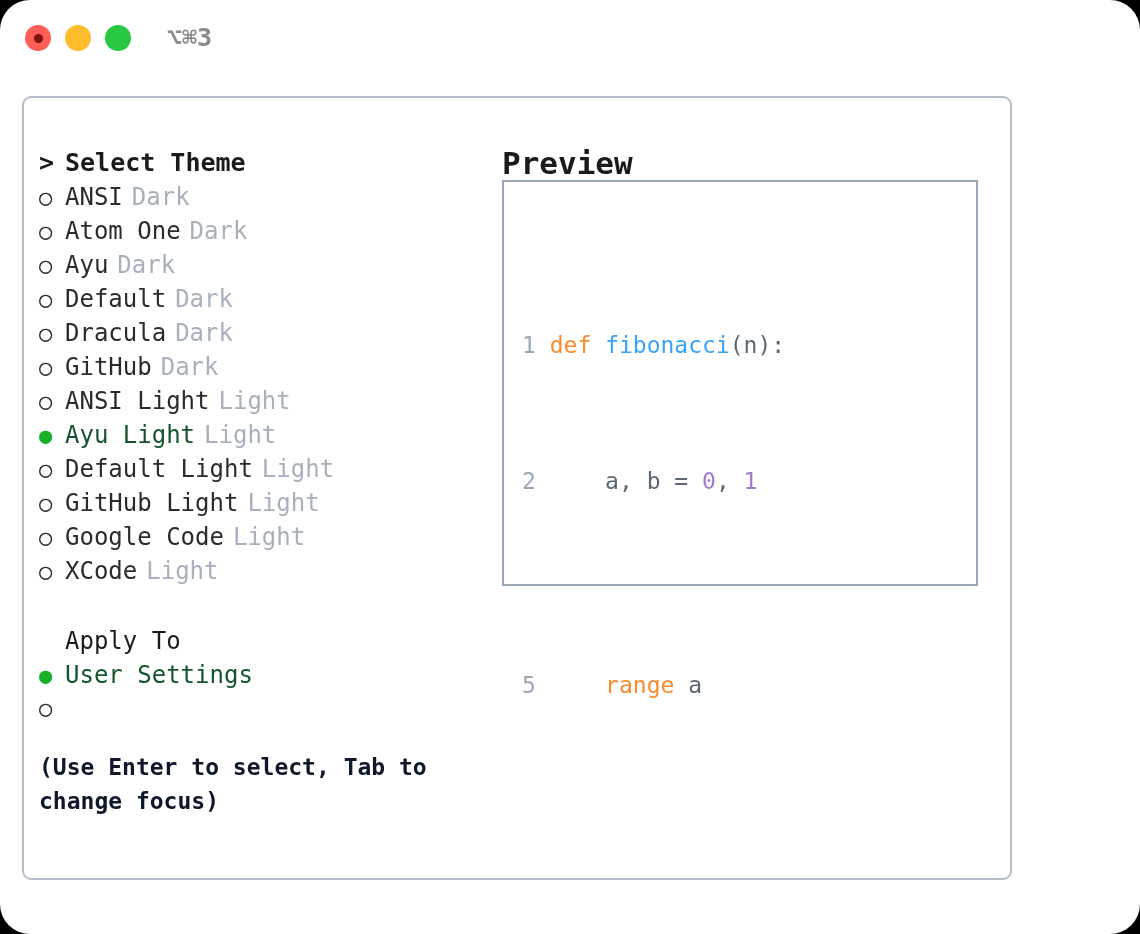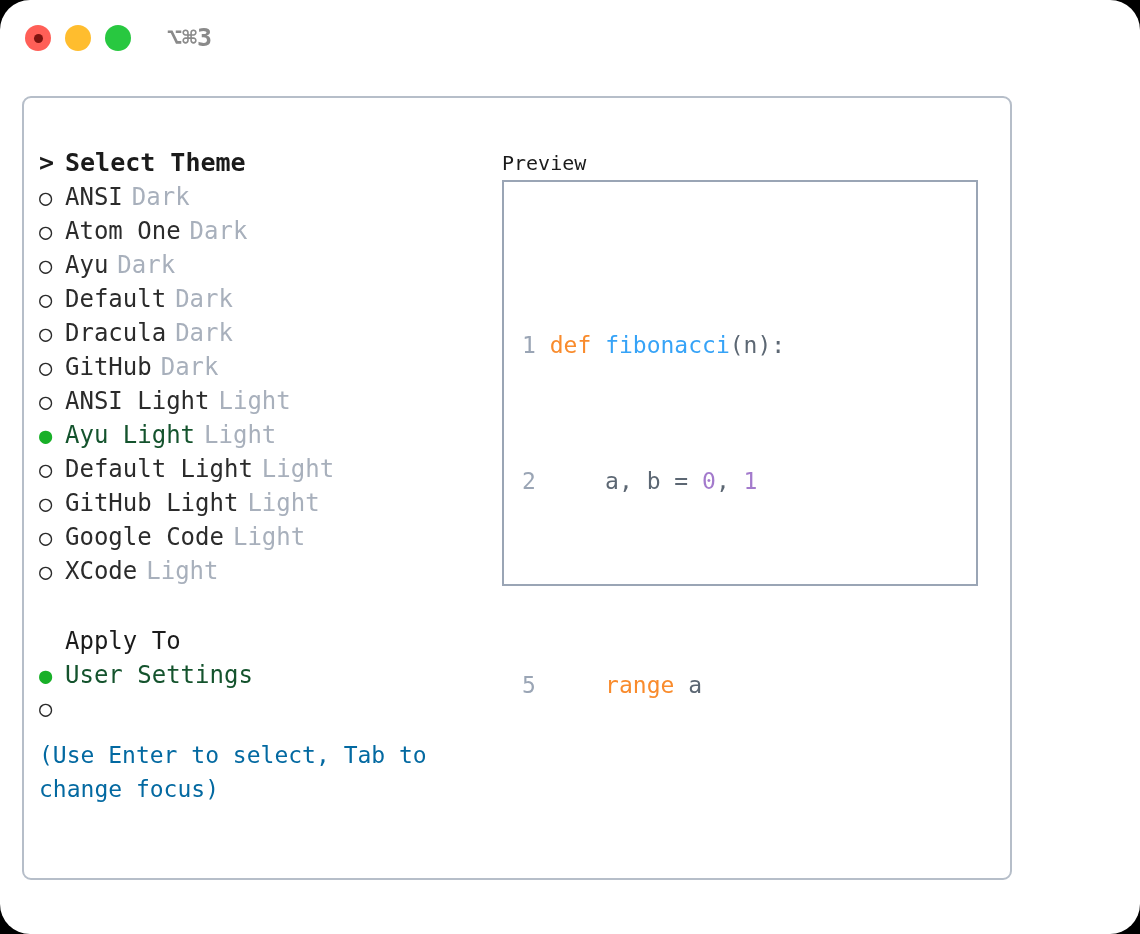--- a/index.html
+++ b/index.html
@@ -138,37 +138,38 @@
   .apply-header {
     font-size: 24px;
     line-height: 34px;
     color: #1b1b1b;
     padding-left: 26px;
     white-space: pre;
     height: 34px;
   }
 
   .hint {
-    margin-top: 12px;
+    margin-top: 24px;
     font-size: 23px;
     line-height: 34px;
-    color: #0369a1;
+    color: #0f172a;
     width: 408px;
+    font-weight: bold;
   }
 
   
   .right-col {
     position: absolute;
     left: 478px;
     top: 48px;
     width: 490px;
   }
   .preview-title {
-    font-size: 20px;
-    font-weight: normal;
+    font-size: 31px;
+    font-weight: bold;
     color: #1b1b1b;
     line-height: 34px;
     height: 34px;
     white-space: pre;
   }
   .preview-box {
     width: 476px;
     height: 406px;
     border: 2px solid #9aa5b5;
     box-sizing: border-box;

